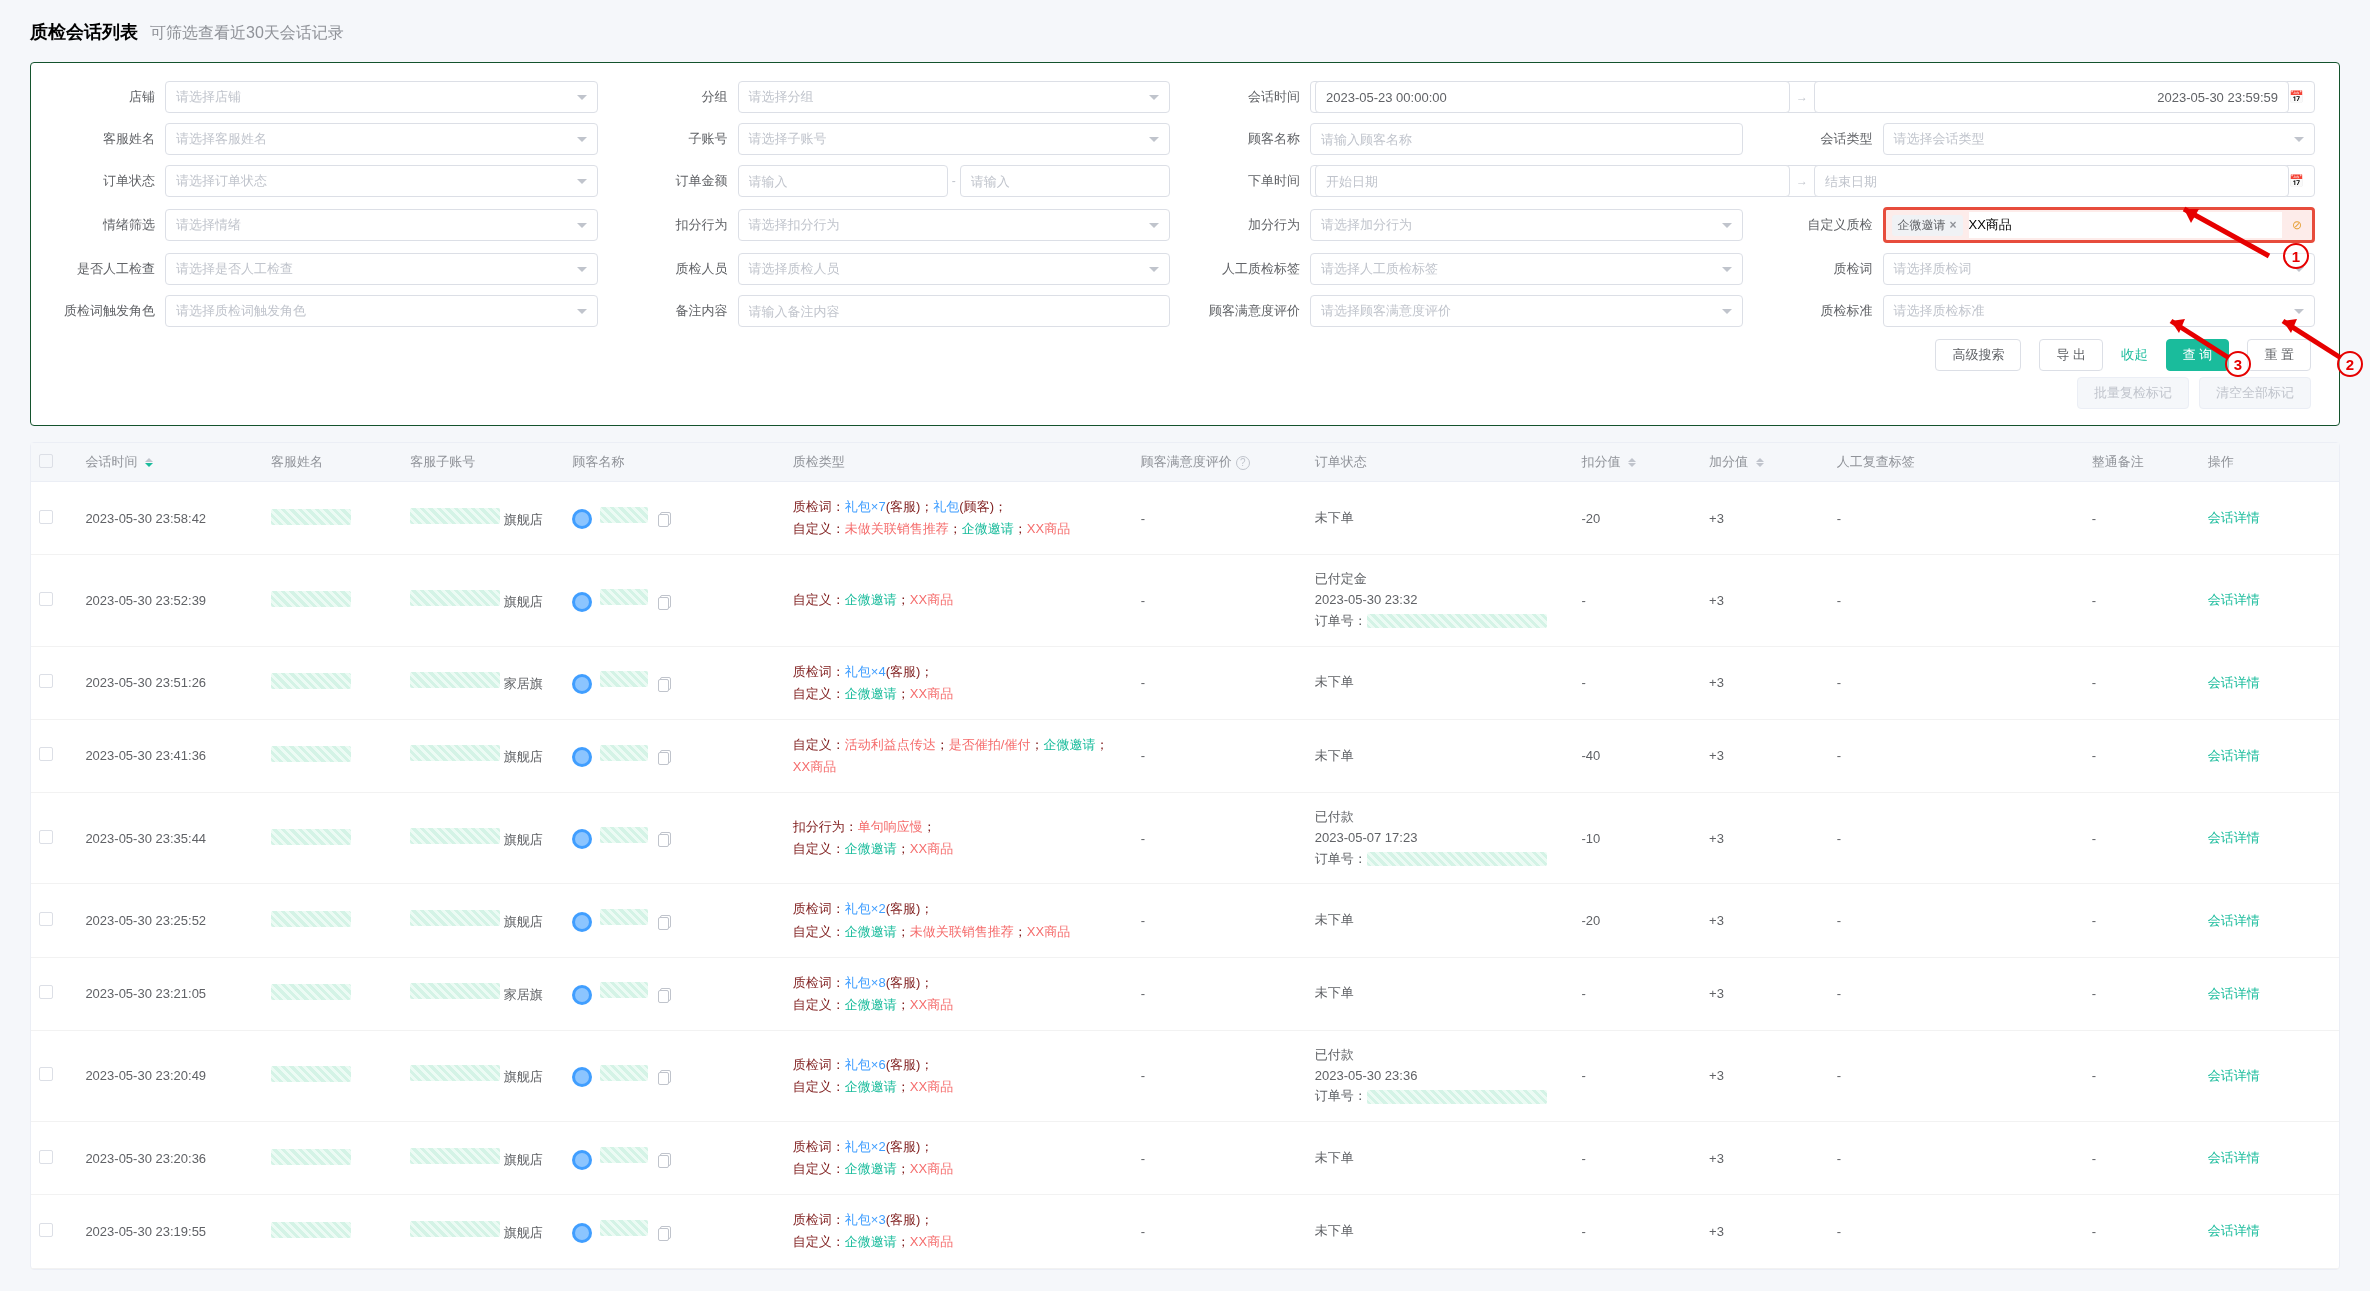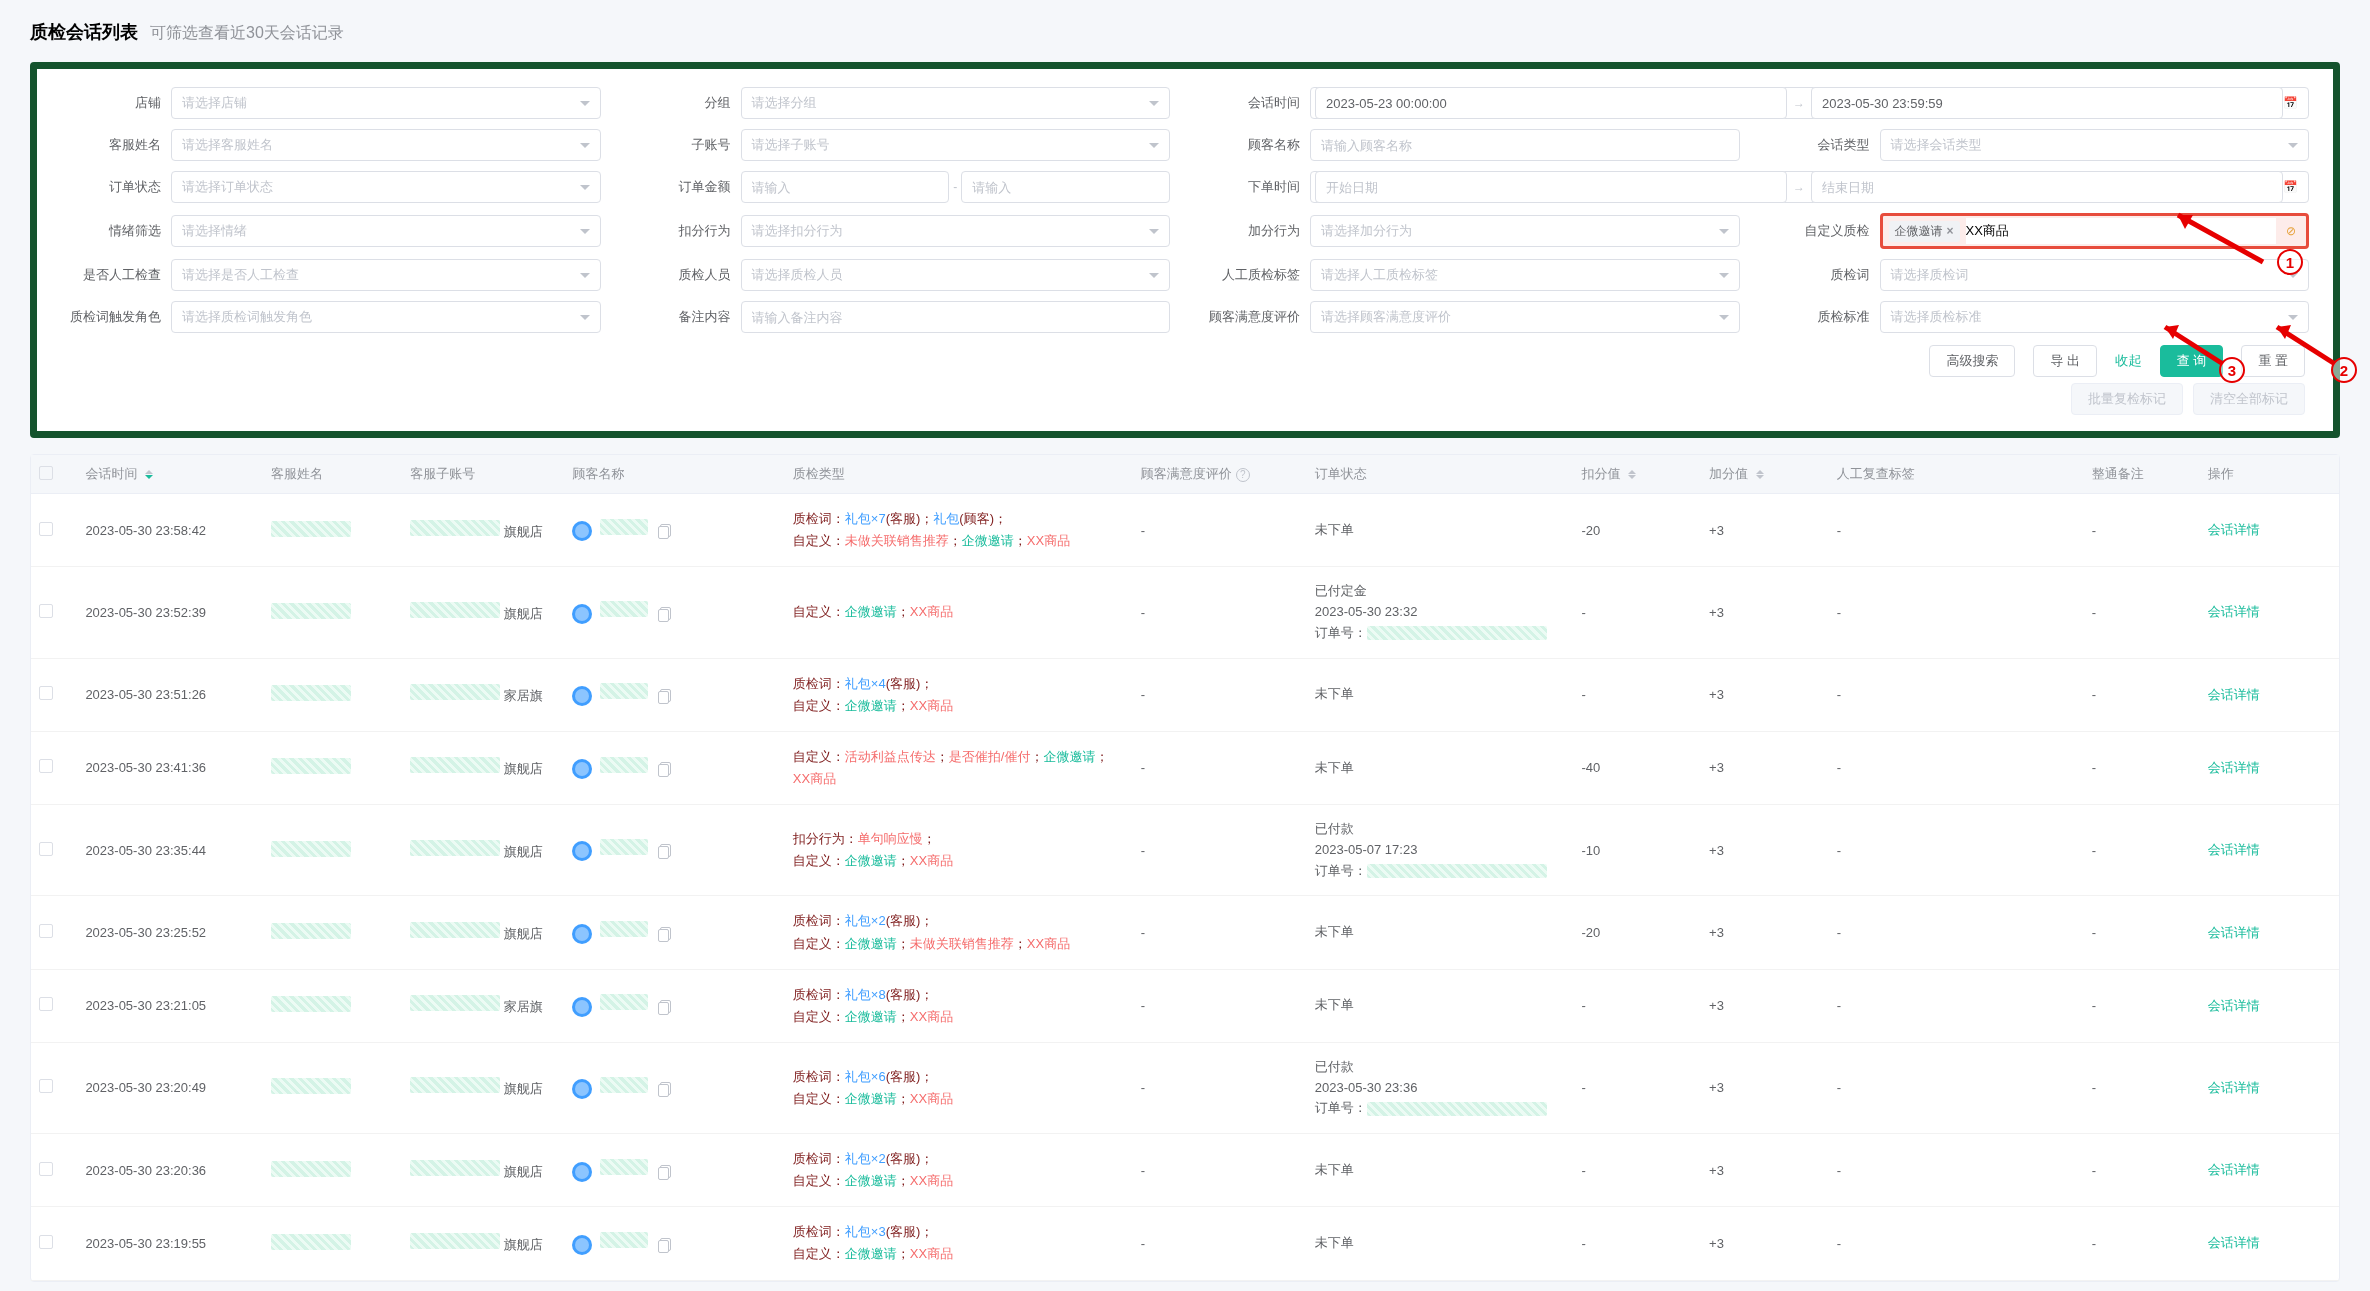--- a/index.html
+++ b/index.html
@@ -1,21 +1,21 @@
 <!DOCTYPE html>
 <html><head>
 <meta charset="utf-8">
 <style>
 * { margin: 0; padding: 0; box-sizing: border-box; }
 body { font-family: "Microsoft YaHei", "PingFang SC", sans-serif; font-size: 12px; color: #606266; background: #f5f7fa; width: 2370px; }
 .page { padding: 20px 30px; }
 .header { display: flex; align-items: baseline; gap: 12px; margin-bottom: 18px; }
 .header h1 { font-size: 18px; font-weight: 600; color: #000000; }
 .header .sub { font-size: 16px; color: #909399; }
-.card { background: #fff; border: 7px solid #14532d; border-radius: 4px; padding: 18px 24px 10px; margin-bottom: 16px; }
+.card { background: #fff; border: 1px solid #14532d; border-radius: 4px; padding: 18px 24px 10px; margin-bottom: 16px; }
 .search-grid { display: grid; grid-template-columns: repeat(4, 1fr); column-gap: 30px; row-gap: 10px; }
 .form-item { display: flex; align-items: center; }
 .form-item .lbl { width: 110px; text-align: right; padding-right: 10px; color: #606266; font-size: 13px; white-space: nowrap; }
 .form-item .ctl { flex: 1; position: relative; }
 .inp, .sel {
   width: 100%; height: 32px; padding: 0 10px;
   border: 1px solid #dcdfe6; border-radius: 4px;
   color: #606266; background: #fff; font-size: 13px;
 }
 .inp::placeholder, .sel.placeholder { color: #c0c4cc; }
@@ -111,21 +111,21 @@
         <div class="ctl">
             <div class="sel placeholder">请选择分组</div>
           </div>
       </div>
       <div class="form-item" style="grid-column: span 2;">
         <div class="lbl">会话时间</div>
         <div class="ctl">
           <div class="date-range-wrap">
             <input class="inp" style="flex: 1 1 0%;" value="2023-05-23 00:00:00">
             <span class="arrow">→</span>
-            <input class="inp" style="flex: 1 1 0%;" value="2023-05-30 23:59:59">
+            <input class="inp" style="flex: 1 1 0%; text-align: right;" value="2023-05-30 23:59:59">
             <span class="cal-icon">📅</span>
           </div>
         </div>
       </div>
 
       <div class="form-item">
         <div class="lbl">客服姓名</div>
         <div class="ctl">
             <div class="sel placeholder">请选择客服姓名</div>
           </div>

